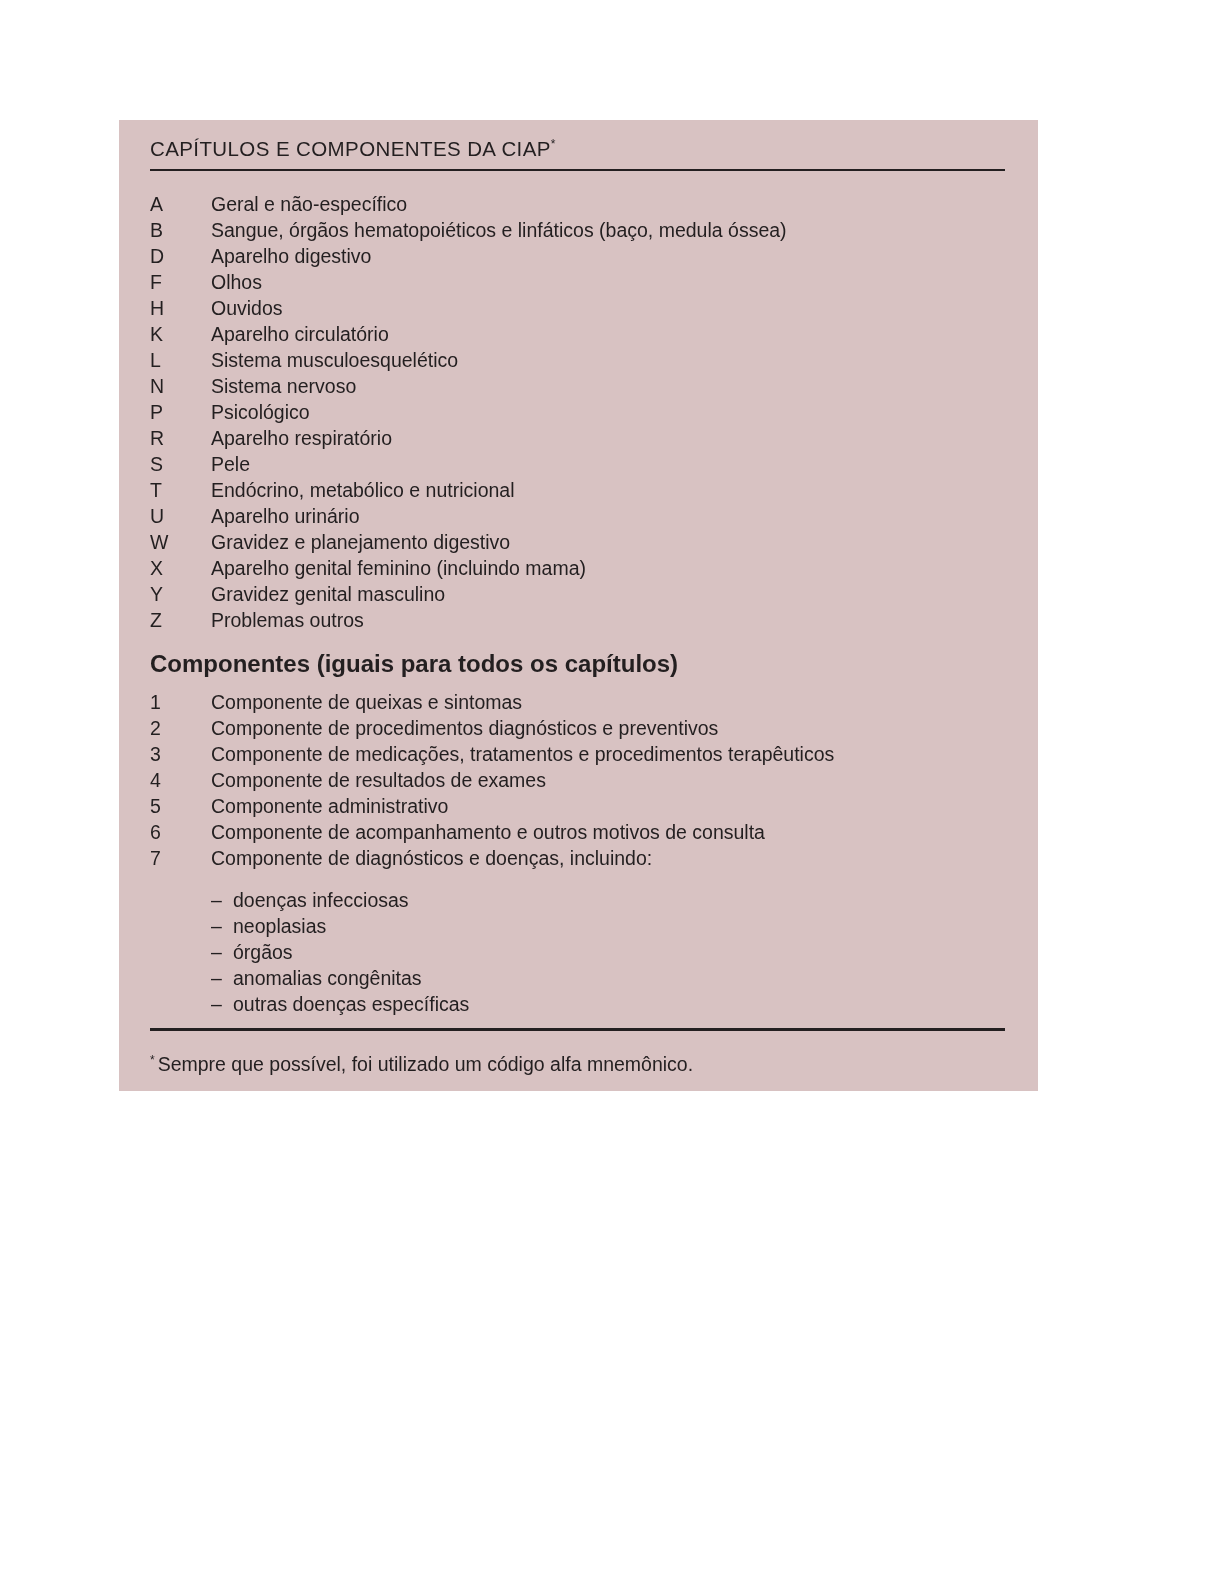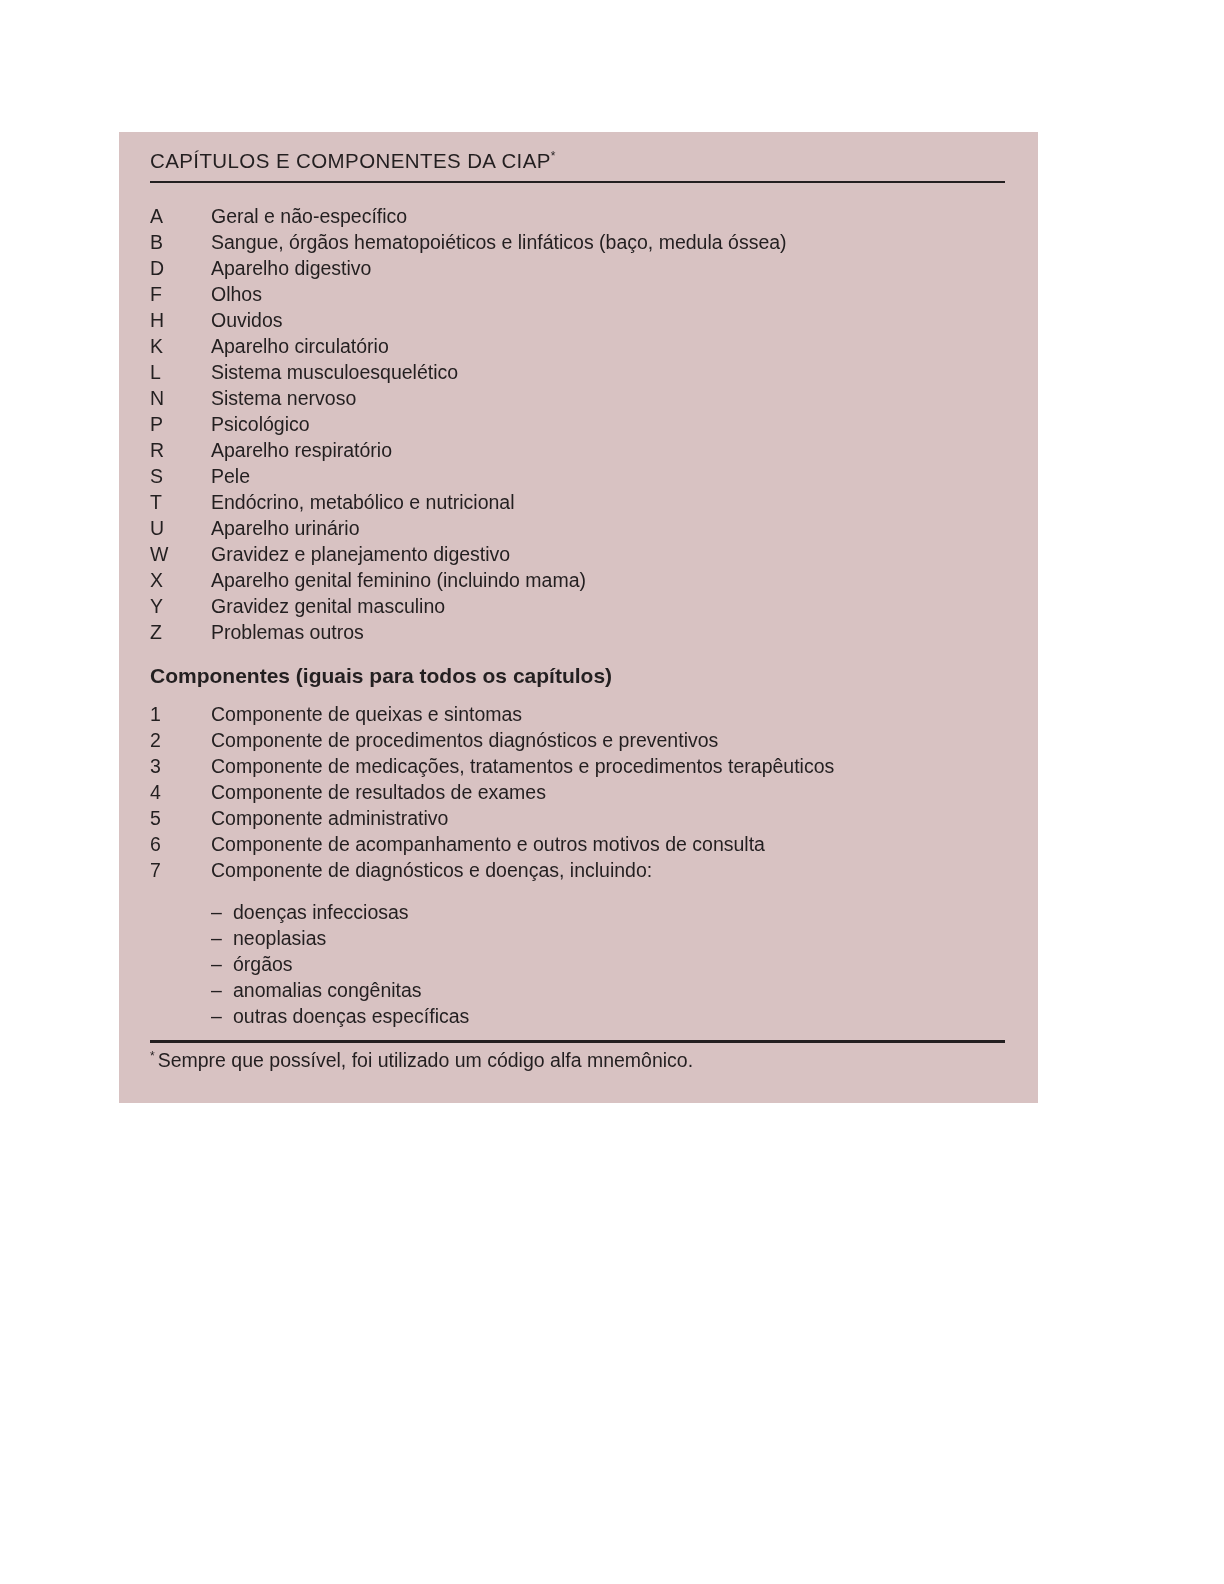--- a/index.html
+++ b/index.html
@@ -13,21 +13,21 @@
   }
   .page {
     position: absolute;
     left: 0; top: 0;
     width: 1224px; height: 1584px;
     background: #ffffff;
   }
   .ciap-box {
     position: absolute;
     left: 119px;
-    top: 132px;
+    top: 120px;
     width: 919px;
     height: 971px;
     background: #d8c2c2;
     padding: 16px 33px 25px 31px;
   }
   .box-title {
     font-size: 20.5px;
     line-height: 26px;
     letter-spacing: 0.4px;
     color: #231f20;
@@ -54,21 +54,21 @@
   }
   .row .code {
     width: 61px;
     flex: 0 0 61px;
   }
   .row .label {
     flex: 1 1 auto;
   }
   .components-heading {
     margin-top: 18px;
-    font-size: 21px;
+    font-size: 24px;
     line-height: 26px;
     font-weight: bold;
   }
   .component-list {
     margin-top: 12px;
   }
   .sub-list {
     margin-top: 16px;
     padding-left: 61px;
   }
@@ -82,21 +82,21 @@
   .sub-row .dash {
     width: 22px;
     flex: 0 0 22px;
   }
   .bottom-rule {
     border: none;
     border-top: 3px solid #231f20;
     margin-top: 11px;
   }
   .footnote {
-    margin-top: 4px;
+    margin-top: 20px;
     font-size: 19.5px;
     line-height: 26px;
   }
   .footnote sup {
     font-size: 12px;
     vertical-align: super;
     line-height: 0;
     margin-right: 3px;
   }
 </style>

